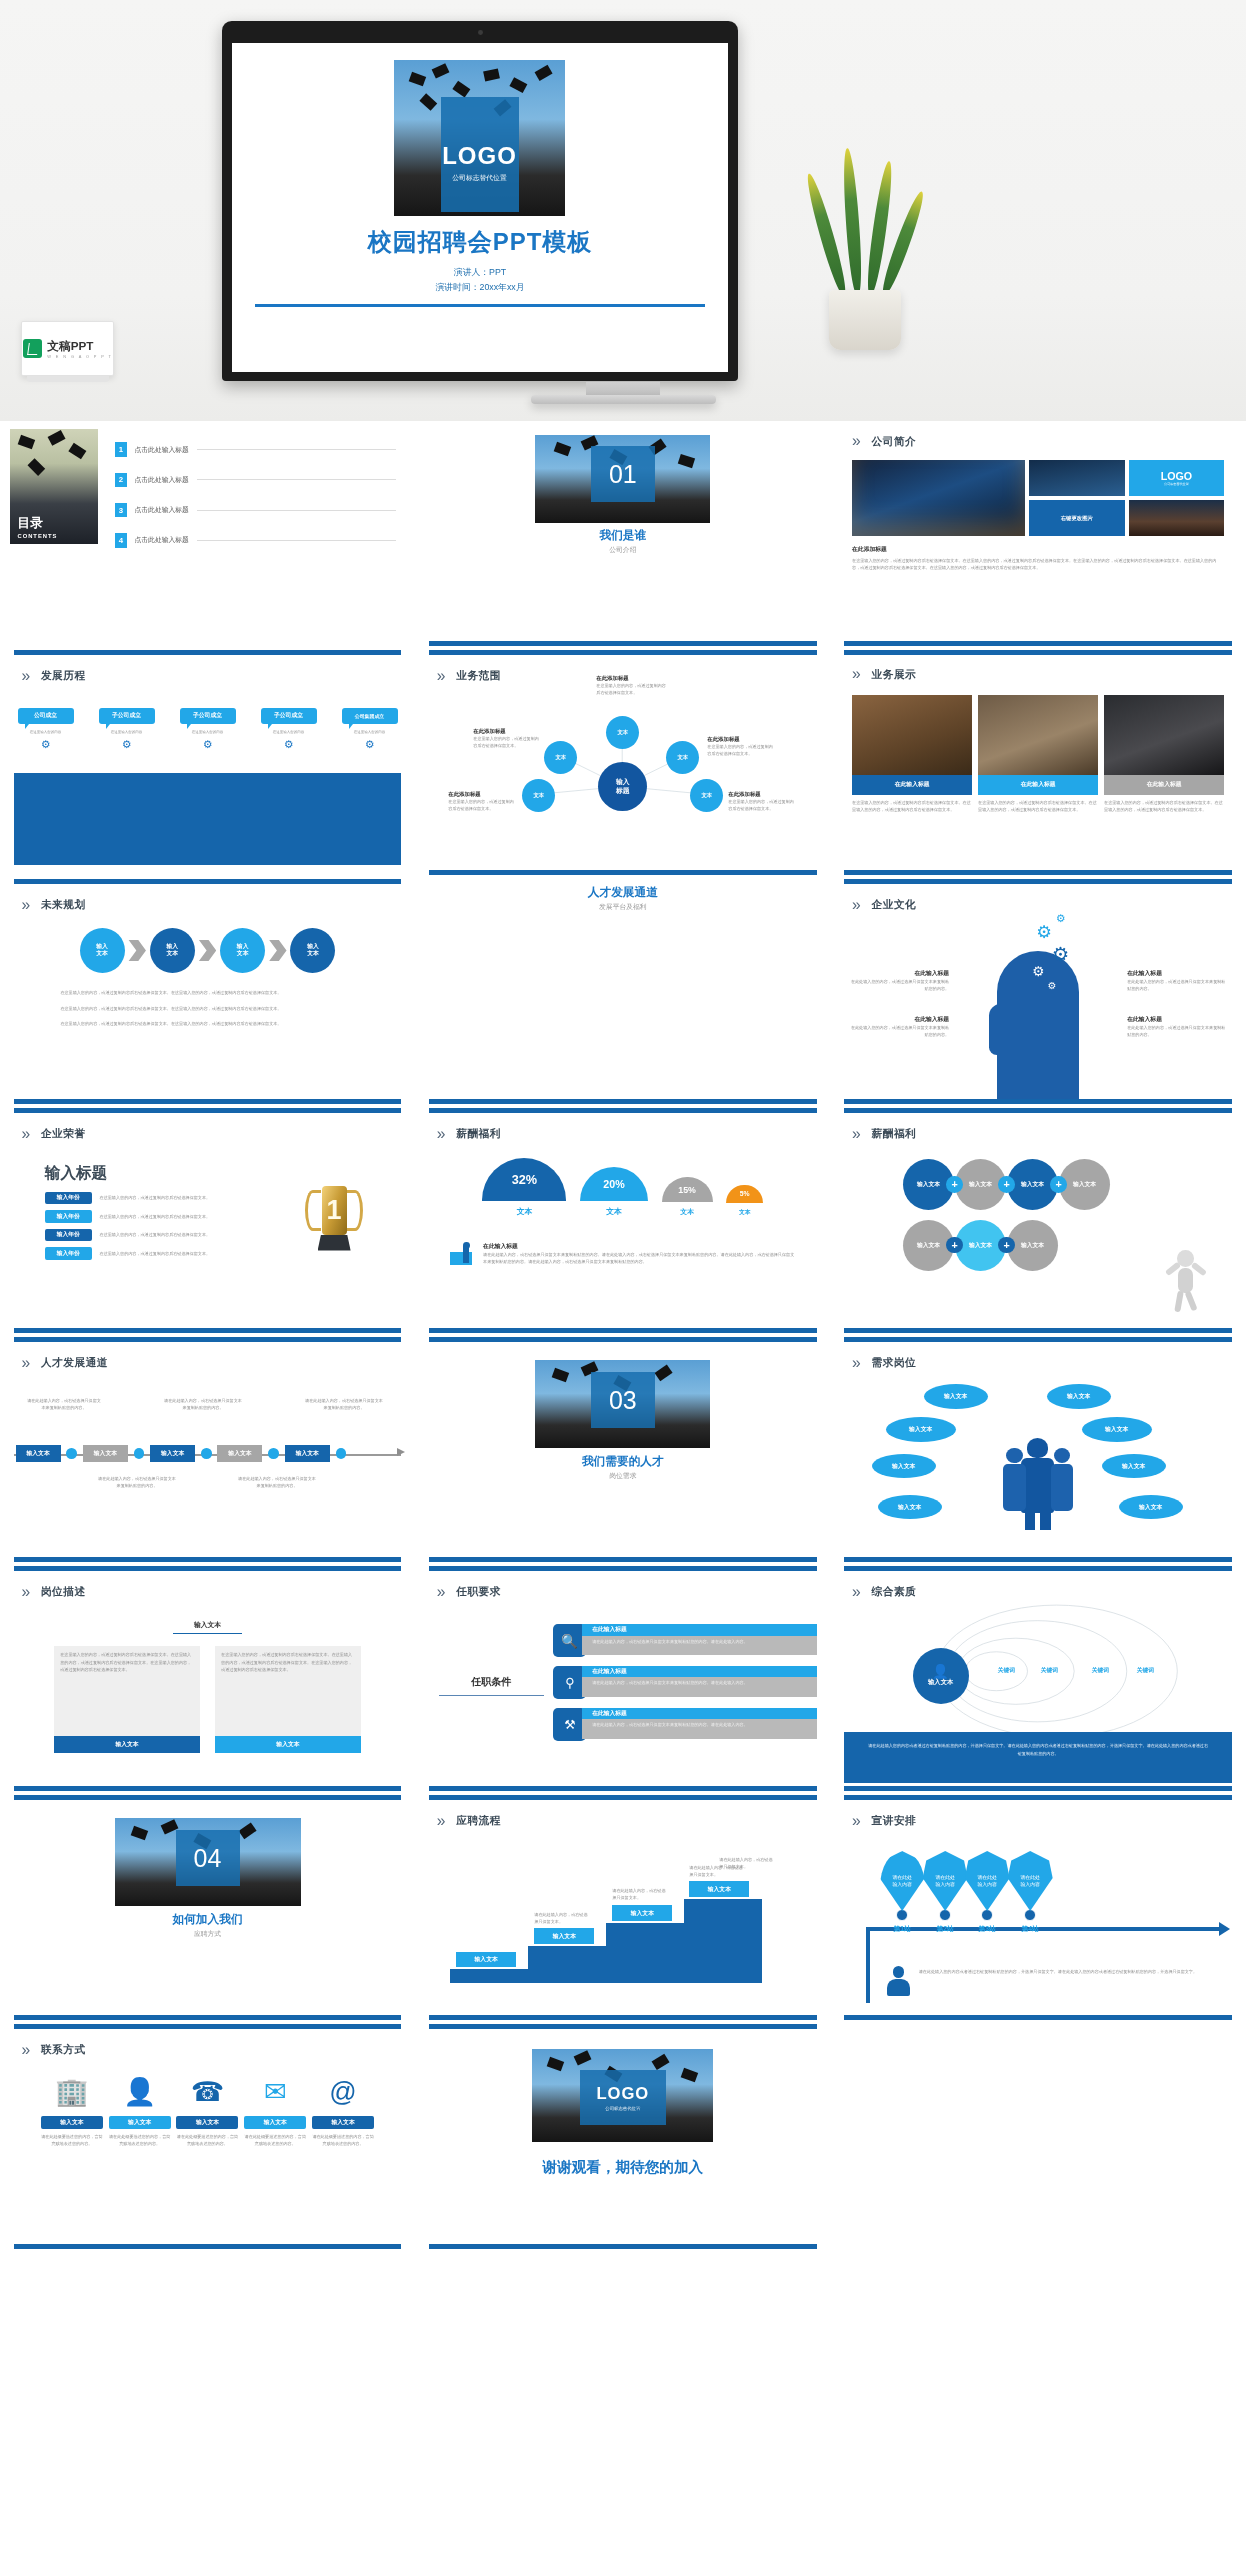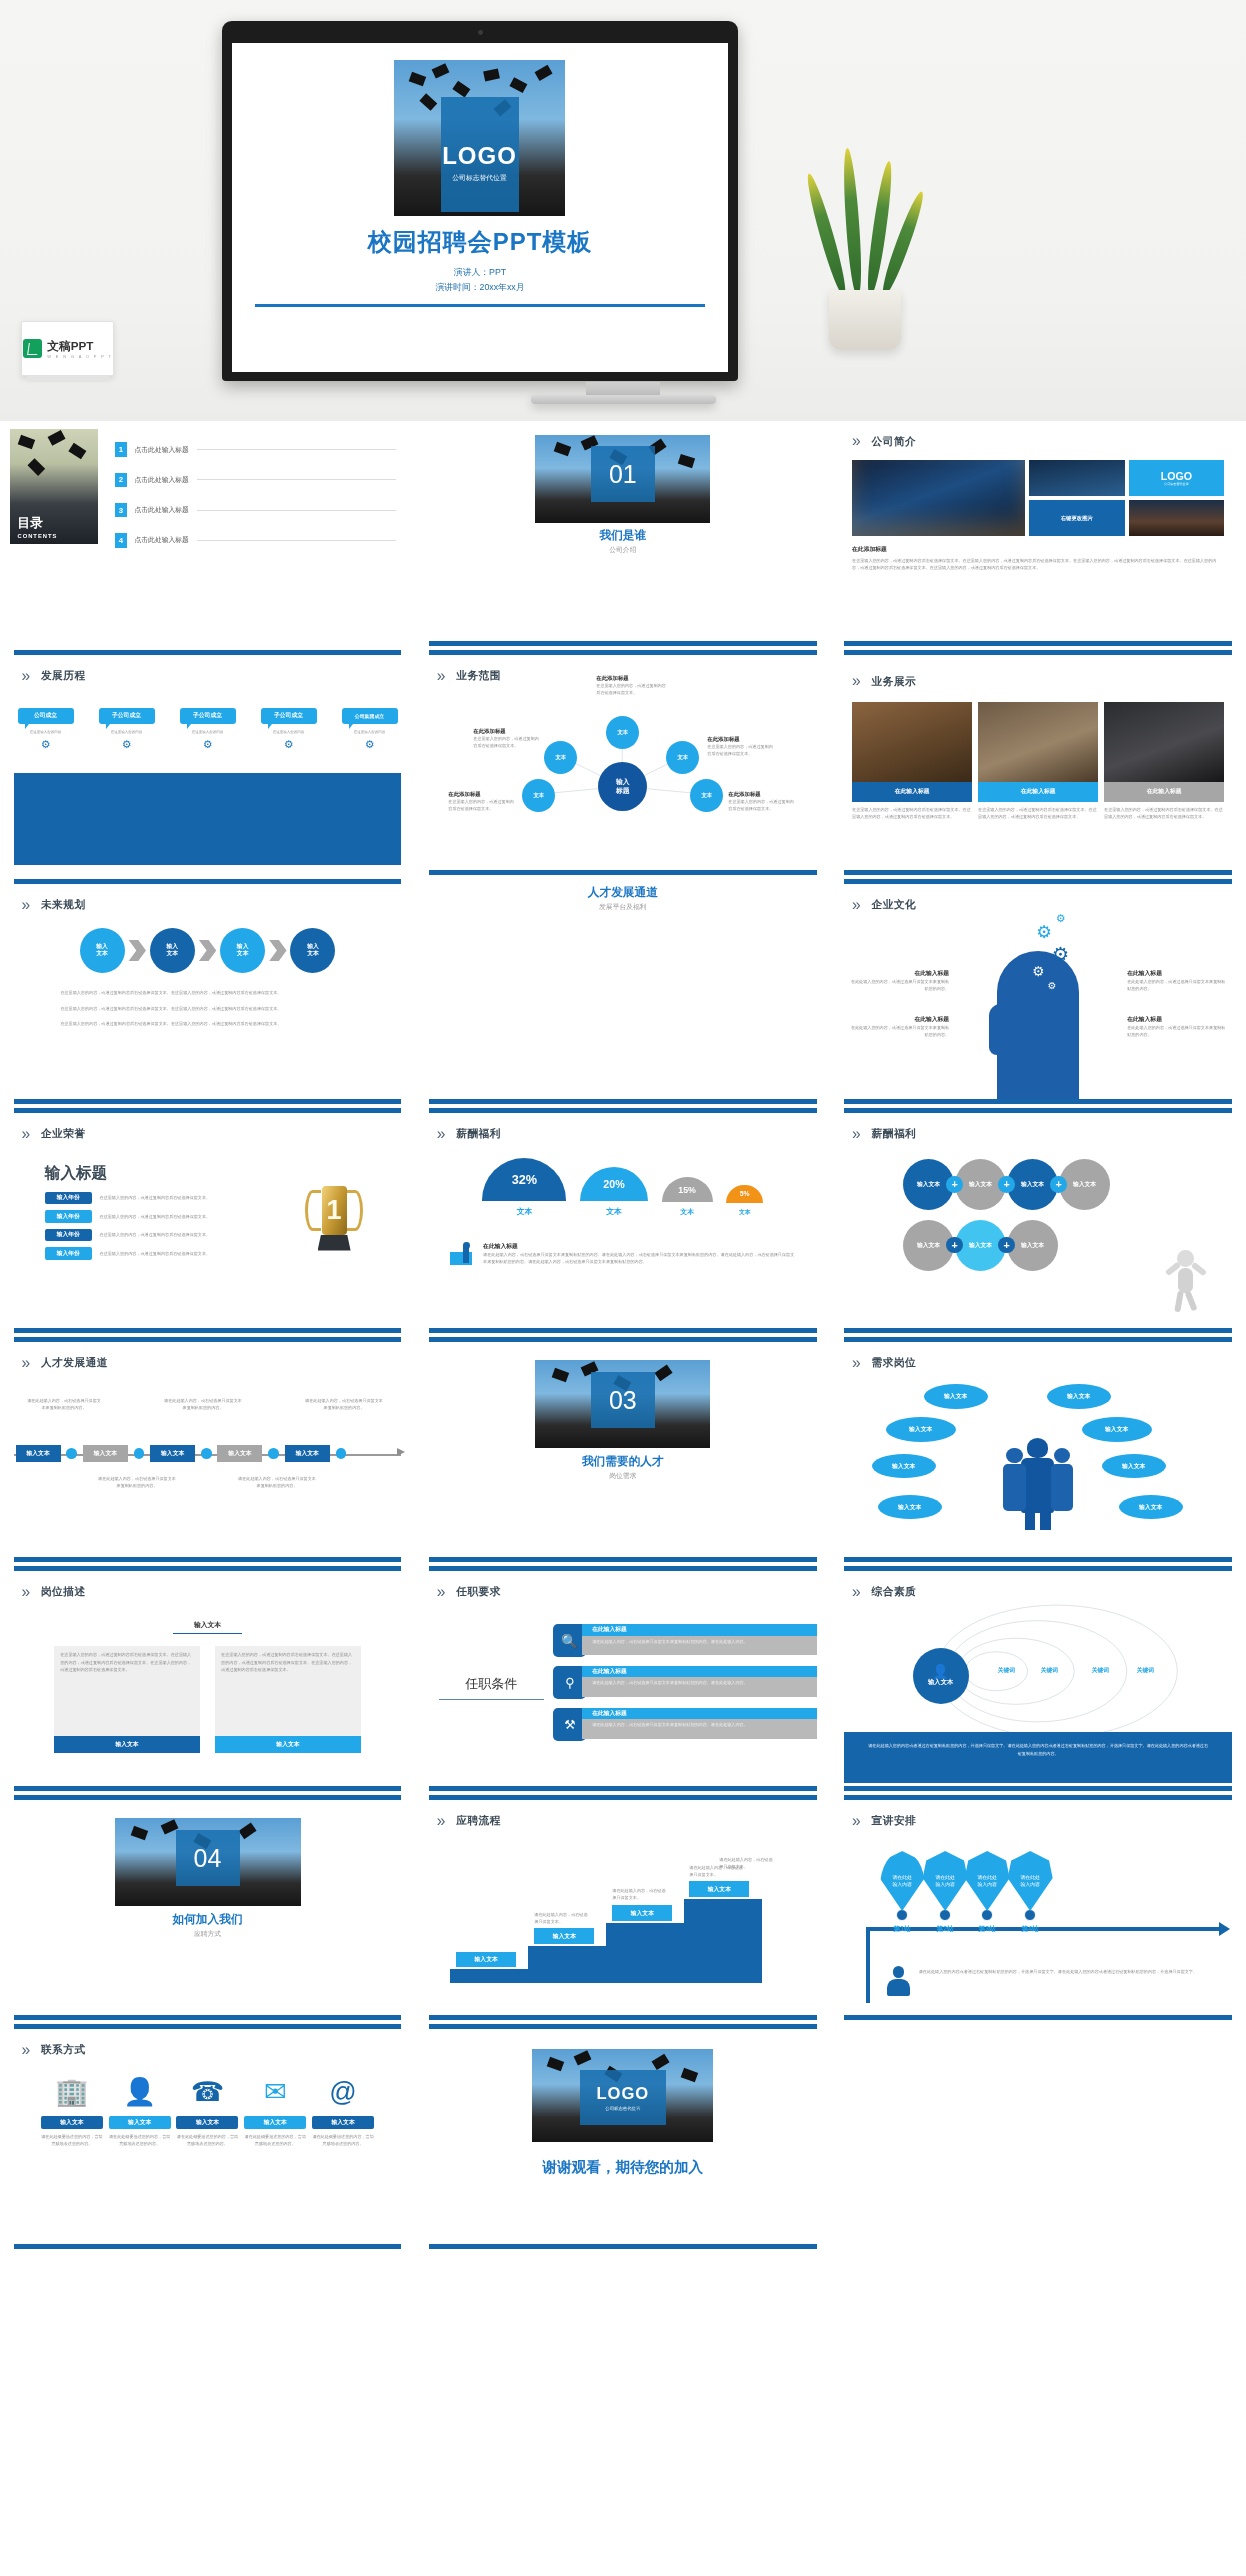--- a/index.html
+++ b/index.html
@@ -270,21 +270,21 @@
     </div>
     <div style="position:absolute;left:313px;top:141px;width:68px;">
       <div class="h-small" style="font-size:5.4px;">在此添加标题</div>
       <div class="body-txt">在这里输入您的内容，或通过复制内容后右键选择保留文本。</div>
     </div>
     <div class="botbar"></div>
   </div>
 
   <div class="cell pad">
     <div class="topbar"></div>
-    <div class="stitle" style="margin-top:11px;">业务展示</div>
+    <div class="stitle" style="margin-top:4px;">业务展示</div>
     <div style="display:flex;gap:5.8px;margin-top:13.6px;">
       <div style="flex:1;">
         <div style="height:80px;background:linear-gradient(160deg,#8a6440,#5d4227 60%,#3a2a18);"></div>
         <div style="height:19.5px;background:#1565ab;color:#fff;font-size:5.8px;font-weight:bold;display:flex;align-items:center;justify-content:center;">在此输入标题</div>
         <div class="body-txt" style="margin-top:3.9px;">在这里输入您的内容，或通过复制内容后右键选择保留文本。在这里输入您的内容，或通过复制内容后右键选择保留文本。</div>
       </div>
       <div style="flex:1;">
         <div style="height:80px;background:linear-gradient(160deg,#6e5b46,#9a8468 55%,#4a3a28);"></div>
         <div style="height:19.5px;background:#22a7e8;color:#fff;font-size:5.8px;font-weight:bold;display:flex;align-items:center;justify-content:center;">在此输入标题</div>
         <div class="body-txt" style="margin-top:3.9px;">在这里输入您的内容，或通过复制内容后右键选择保留文本。在这里输入您的内容，或通过复制内容后右键选择保留文本。</div>
@@ -542,21 +542,21 @@
         <div class="chip bg-cyan" style="height:17.5px;">输入文本</div>
       </div>
     </div>
     <div class="botbar"></div>
   </div>
 
   <div class="cell pad">
     <div class="topbar"></div>
     <div class="stitle" style="margin-top:5.8px;">任职要求</div>
     <div style="position:absolute;left:23.4px;top:109px;width:105px;text-align:center;">
-      <div style="font-size:13px;font-weight:normal;color:#333;">任职条件</div>
+      <div style="font-size:10px;font-weight:bold;color:#333;">任职条件</div>
       <div style="height:1.5px;background:#5a86b5;margin-top:5.8px;"></div>
     </div>
     <div style="position:absolute;left:138px;right:13.6px;top:58px;">
       <div style="display:flex;margin-bottom:8.8px;">
         <div class="circ bg-blue" style="width:33px;height:33px;border-radius:4.9px;font-size:13.6px;flex:none;">🔍</div>
         <div style="flex:1;margin-left:-3.9px;">
           <div style="background:#22a7e8;height:11.7px;color:#fff;font-size:5.8px;font-weight:bold;padding-left:9.7px;display:flex;align-items:center;">在此输入标题</div>
           <div style="background:#b9b9b9;height:19.5px;padding:1.9px 3.9px 0 9.7px;">
             <div class="body-txt" style="color:#f0f0f0;">请在此处输入内容，或右键选择只保留文本来复制粘贴您的内容。请在此处输入内容。</div>
           </div>

